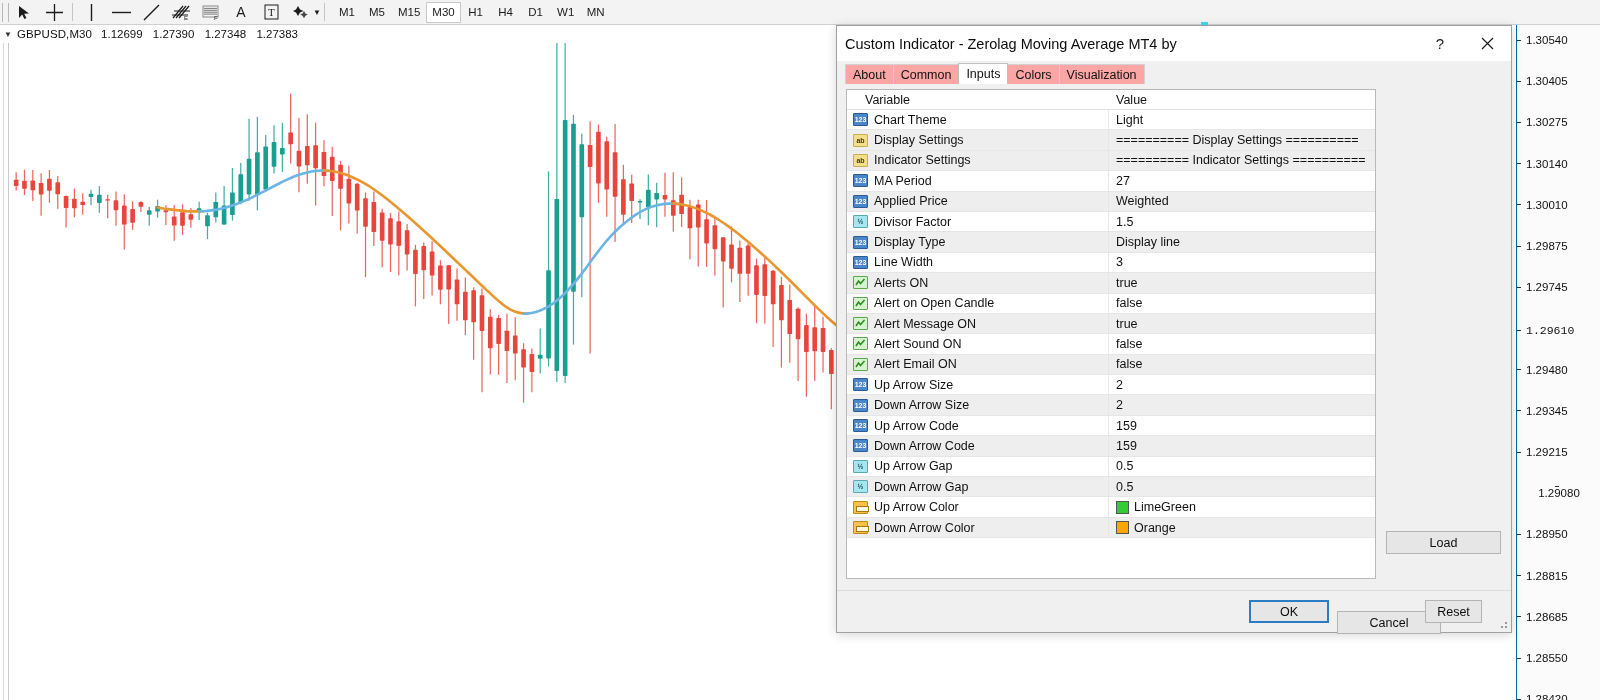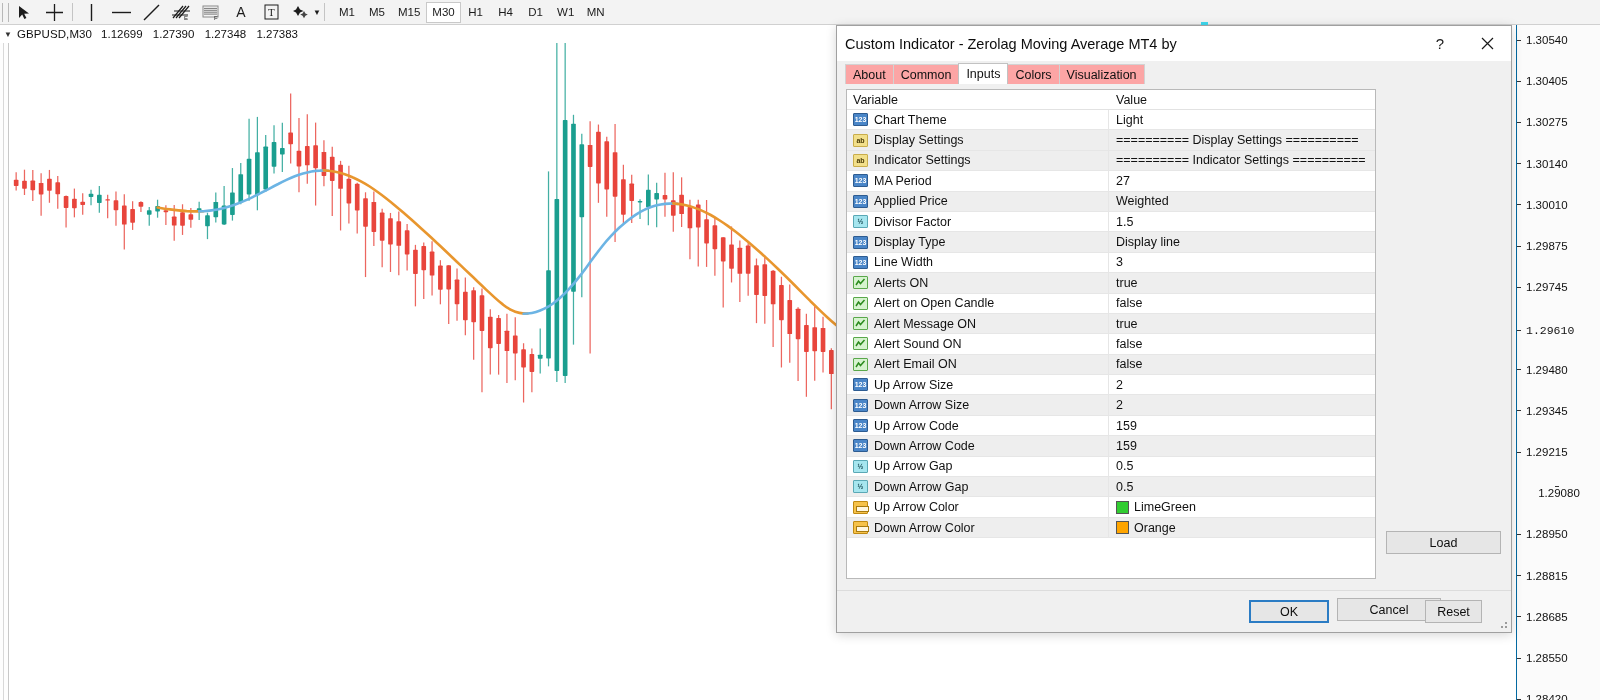--- a/index.html
+++ b/index.html
@@ -176,21 +176,21 @@
     background: #ffffff;
     border: 1px solid #b9b9b9;
     overflow: hidden;
   }
   .tbl-head {
     display: flex; height: 20px;
     background: #ffffff;
     border-bottom: 1px solid #e2e2e2;
     font-size: 12.5px; color: #111;
   }
-  .tbl-head .c1 { width: 262px; padding-left: 6px; display: flex; align-items: center; }
+  .tbl-head .c1 { width: 262px; padding-left: 18px; display: flex; align-items: center; }
   .tbl-head .c2 { flex: 1; padding-left: 7px; display: flex; align-items: center; }
 
   .trow {
     display: flex; height: 20.4px;
     align-items: center;
     font-size: 12.5px; color: #111;
     border-bottom: 1px solid #e6e6e6;
   }
   .trow.odd { background: #eeeeee; }
   .trow.even { background: #ffffff; }
@@ -248,21 +248,21 @@
     width: 100%; height: 42px;
     background: #f0f0f0;
     border-top: 1px solid #dcdcdc;
   }
   .btn-ok {
     position: absolute; left: 412px; top: 9px;
     width: 80px; height: 23px;
     background: #e6e6e6;
     border: 2px solid #2b7cc4;
   }
-  .btn-cancel { position: absolute; left: 500px; top: 7px; width: 104px; height: 23px; text-align: center; }
+  .btn-cancel { position: absolute; left: 500px; top: 20px; width: 104px; height: 23px; text-align: center; }
   .btn-reset  { position: absolute; left: 588px; top: 9px; width: 57px; height: 23px; }
 
   .resize-grip {
     position: absolute; right: 2px; bottom: 2px;
     width: 12px; height: 12px;
   }
   .resize-grip i {
     position: absolute; width: 2px; height: 2px; background: #9a9a9a;
   }
 </style>

